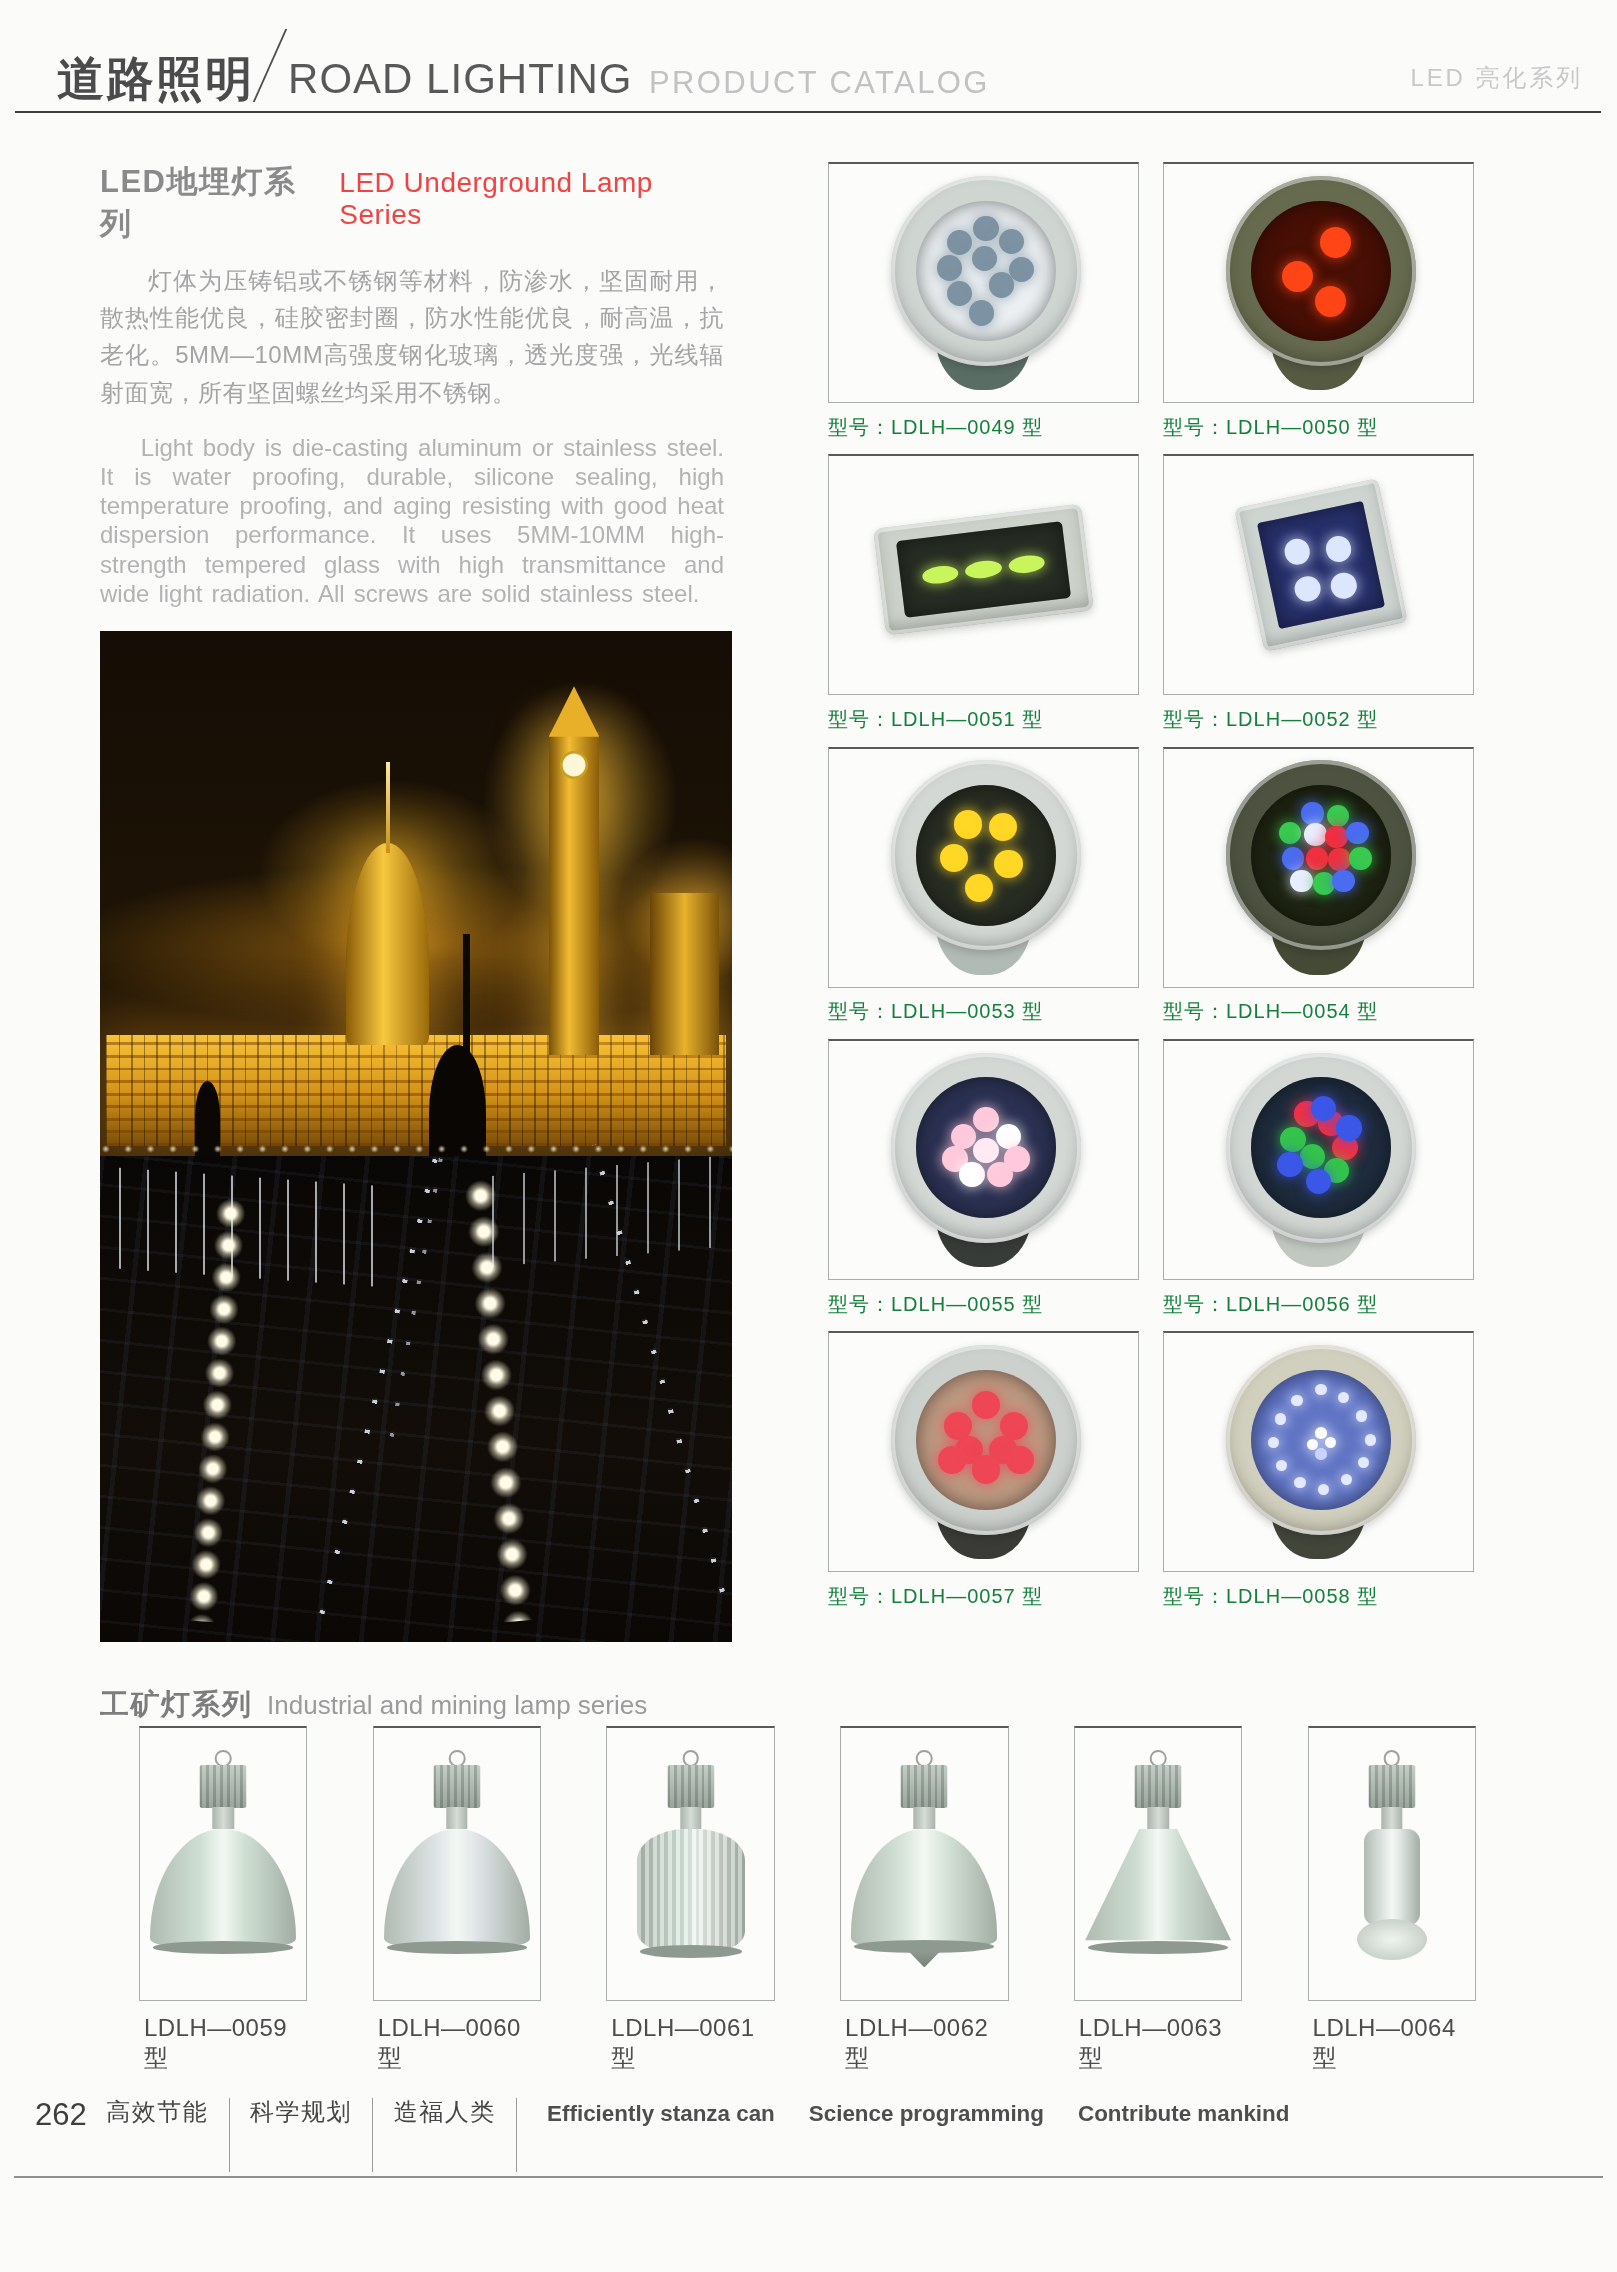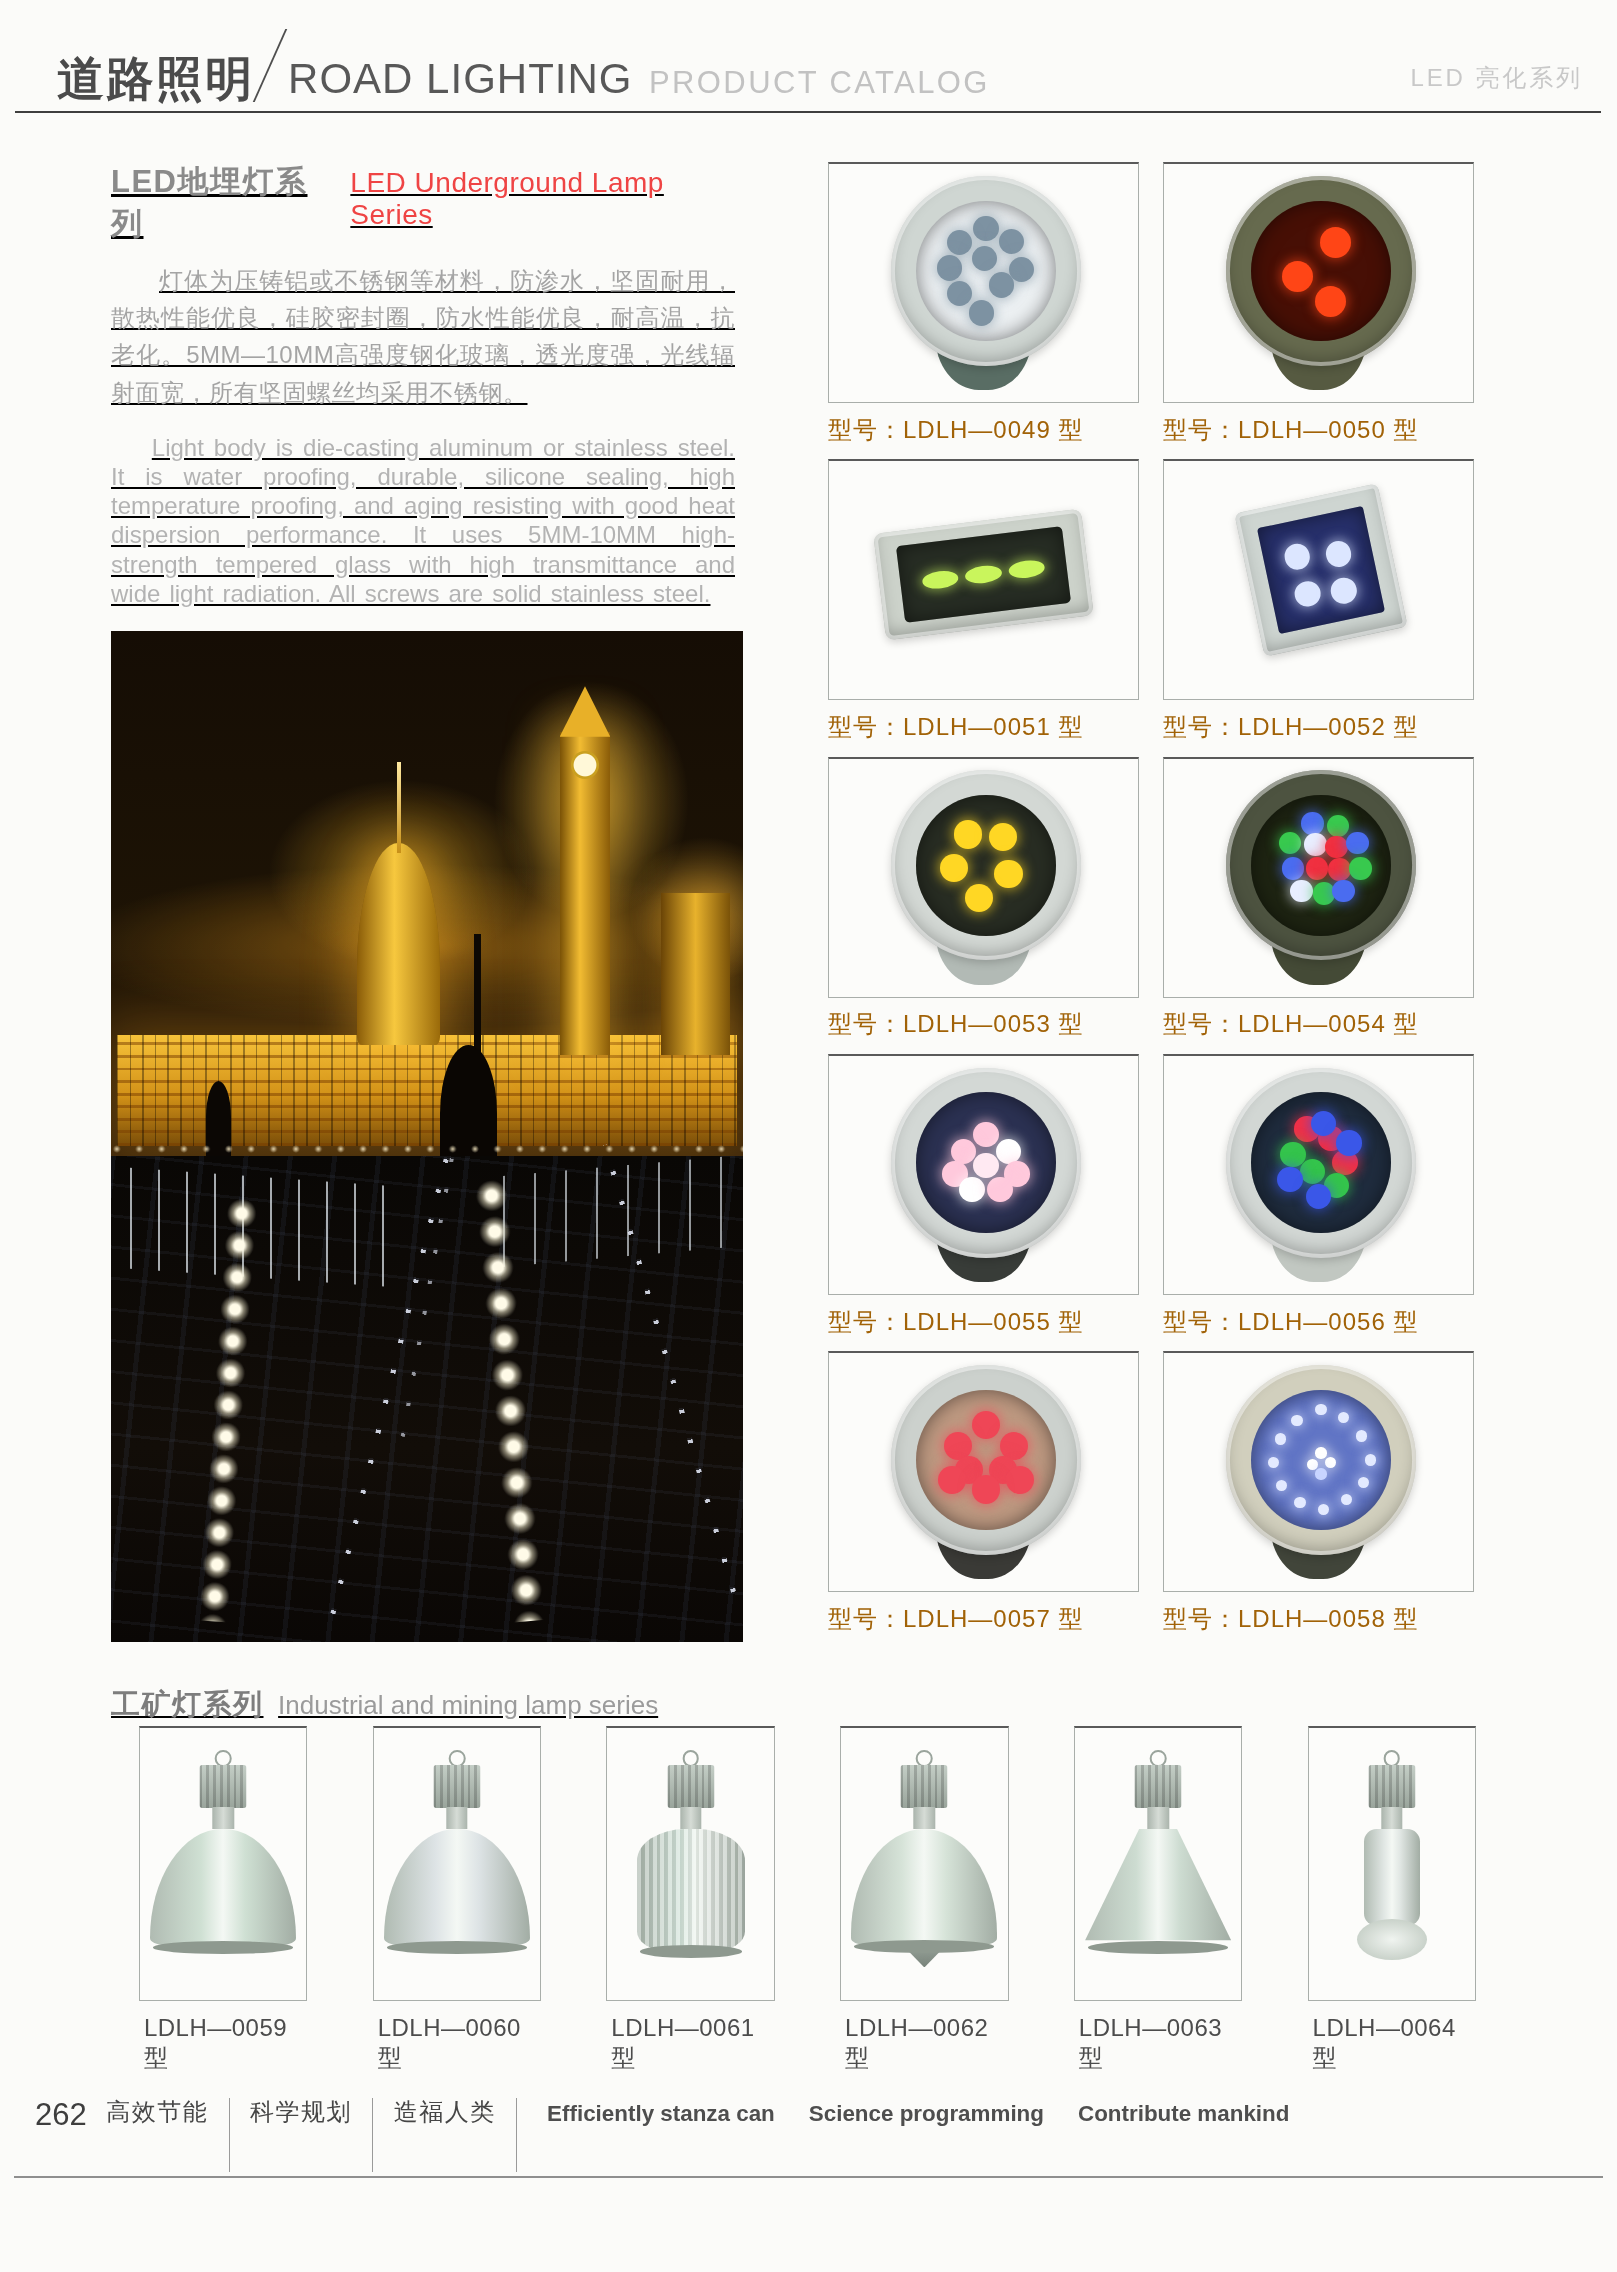--- a/index.html
+++ b/index.html
@@ -11,21 +11,21 @@
   .h-left{position:absolute;left:57px;top:29px;display:flex;align-items:flex-end;}
   .h-cn{font-size:47px;font-weight:600;color:#4b4b4b;letter-spacing:2.4px;line-height:1;}
   .h-slash{display:inline-block;width:2.4px;height:73px;background:#4f4f4f;
            transform:skewX(-24deg);margin:0 16.5px 0 14.6px;}
   .h-en{font-size:42px;color:#585858;letter-spacing:1px;line-height:1;margin-bottom:1.9px;}
   .h-sub{font-size:31px;color:#c2c2c2;letter-spacing:2.4px;line-height:1;margin:0 0 3.9px 16.5px;}
   .h-right{position:absolute;right:34px;top:62px;font-size:24px;color:#c8c8c8;letter-spacing:2.9px;}
   .h-rule{position:absolute;left:14.6px;right:16.5px;top:111px;height:1.9px;background:#3f3f3f;}
 
   
-  .left-col{position:absolute;left:111px;top:161px;width:624px;text-decoration:underline;}
+  .left-col{position:absolute;left:100px;top:161px;width:624px;}
   .sec-head{display:flex;align-items:baseline;}
   .sh-cn{font-size:31px;font-weight:600;color:#8a8a8a;letter-spacing:1.5px;}
   .sh-en{font-size:28px;color:#ef4444;margin-left:21.4px;letter-spacing:0.5px;}
   .para-cn{margin:16.5px 0 0 0;font-size:24px;color:#a4a4a4;line-height:1.56;text-align:justify;
            text-indent:2em;letter-spacing:0.5px;}
   .para-en{margin:21.4px 0 0 0;font-size:24px;color:#b3b3b3;line-height:1.22;text-align:justify;
            text-indent:1.7em;word-spacing:2.4px;}
   .ind-head{margin-top:43px;}
   .sh-cn2{font-size:29px;font-weight:600;color:#7d7d7d;letter-spacing:1.5px;}
   .sh-en2{font-size:26px;color:#9b9b9b;margin-left:14.6px;}
@@ -84,21 +84,21 @@
   .r1{left:44%;top:50%;width:0.8%;height:48%;transform:rotate(14deg);}
   .r2{left:50%;top:50%;width:0.7%;height:30%;transform:rotate(10deg);opacity:.7;}
   .r3{left:88%;top:50%;width:0.8%;height:46%;transform:rotate(-16deg);}
 
   
   .grid{position:absolute;left:828px;top:162px;width:646px;display:grid;
         grid-template-columns:311px 311px;column-gap:24px;row-gap:13.6px;}
   .cell{margin:0;}
   .imgbox{height:238px;border:1.5px solid #a9aeaa;border-top:2.4px solid #5a5a5a;background:#fcfcfa;
           display:flex;align-items:center;justify-content:center;overflow:hidden;}
-  .modelline{margin-top:10.7px;font-size:24px;color:#a16207;letter-spacing:1px;}
+  .modelline{margin-top:10.7px;font-size:20px;color:#15803d;letter-spacing:1px;}
 
   
   .ug-lamp{position:relative;width:209px;height:224px;}
   .ug-lamp .stem{position:absolute;left:56px;top:141px;width:97px;height:78px;
       border-radius:0 0 45% 45%/0 0 70% 70%;filter:brightness(.96);}
   .ug-lamp .rim{position:absolute;left:12px;top:4.9px;width:190px;height:190px;border-radius:50%;
       box-shadow:inset 0 0 0 3.9px rgba(255,255,255,.45), inset 0 -6.8px 14.6px rgba(0,0,0,.25), 0 2.9px 8.7px rgba(0,0,0,.18);}
   .ug-lamp .face{position:absolute;inset:13%;border-radius:50%;overflow:visible;
       box-shadow:inset 0 0 19.4px rgba(0,0,0,.5);}
   .kind-rect .rim{left:0;top:53px;width:209px;height:107px;border-radius:8.7px;transform:rotate(-7deg);}

